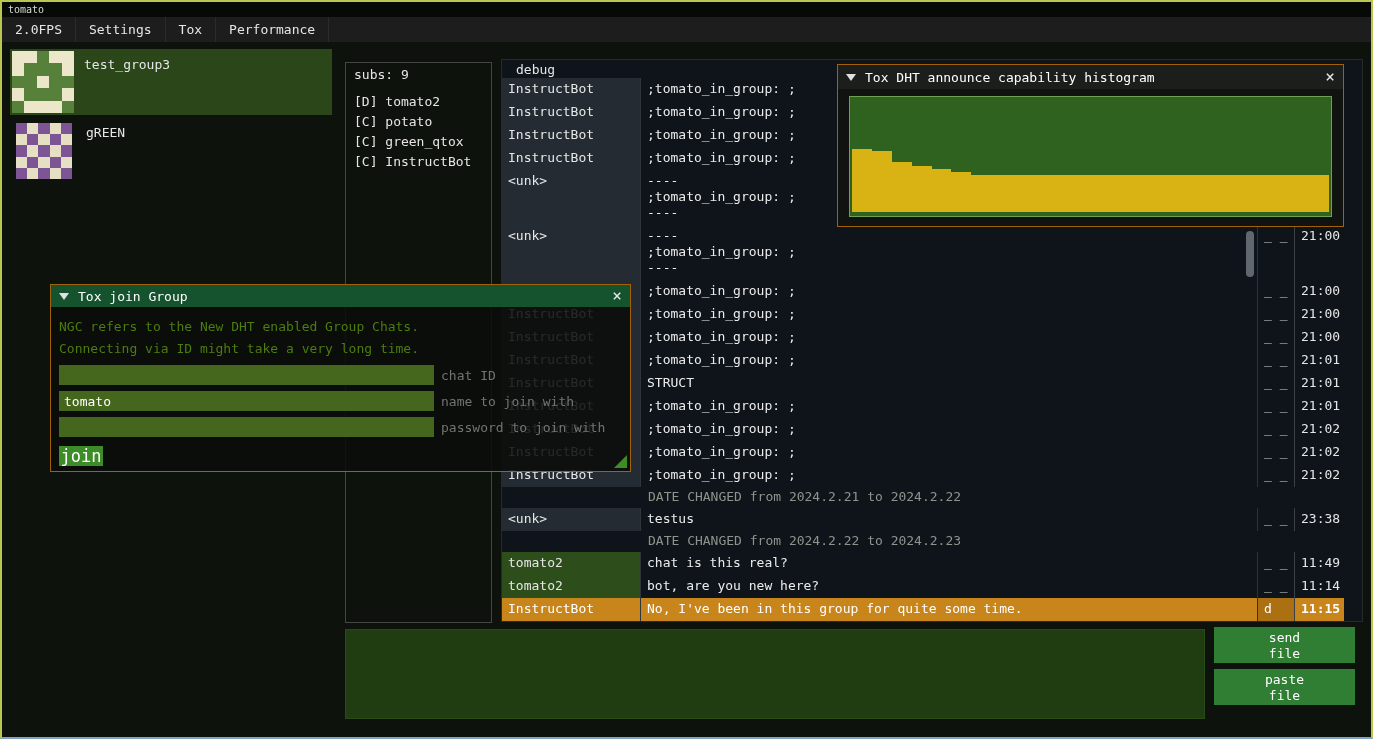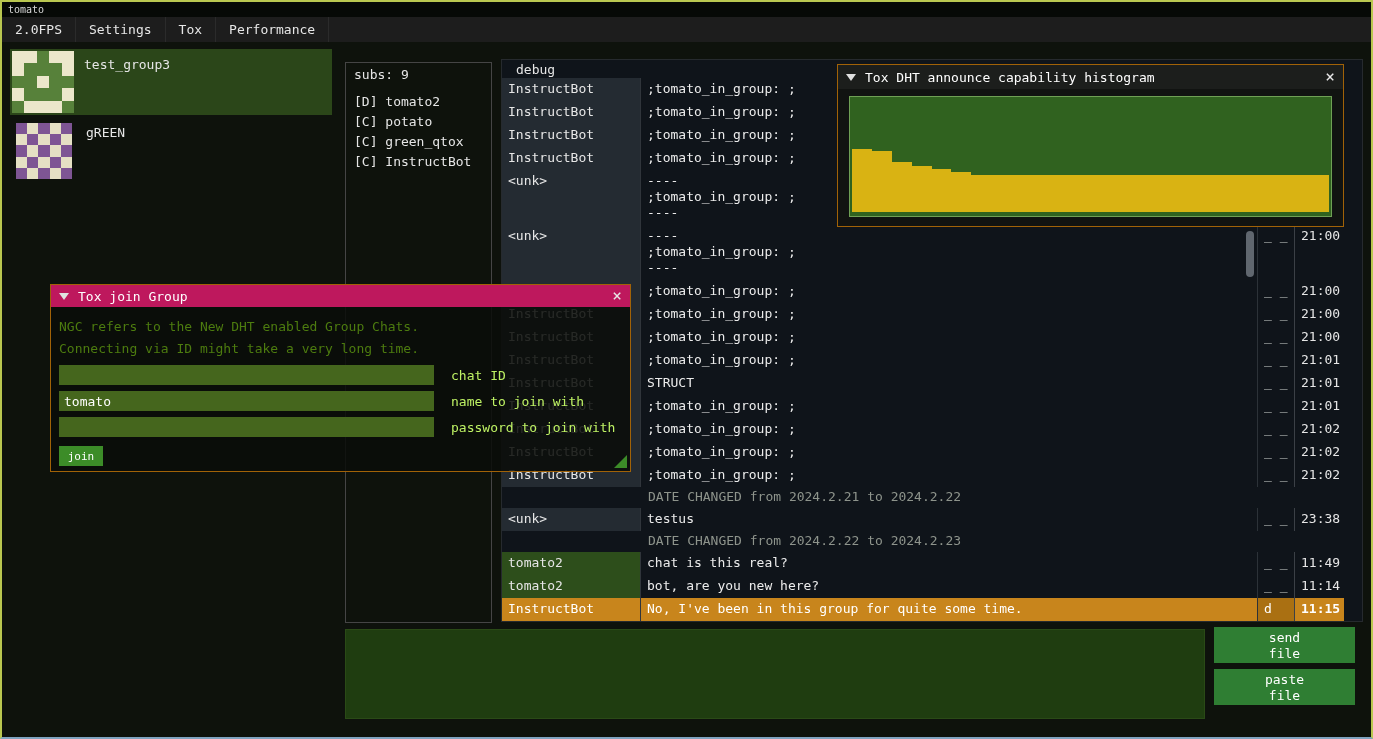--- a/index.html
+++ b/index.html
@@ -42,27 +42,27 @@
   .btn-send { top:625px; } .btn-paste { top:667px; }
   .floatwin { position:absolute; border:1px solid #a16207; }
   .win-title { display:flex; align-items:center; padding:0 8px; color:#fff; }
   .arrow-down { width:0; height:0; border-left:5px solid transparent; border-right:5px solid transparent; border-top:7px solid #e0e0e0; margin-right:9px; }
   .close-x { margin-left:auto; font-size:16px; line-height:1; color:#e8e8e8; }
   .hist-window { left:835px; top:62px; width:507px; height:163px; background:#111311; z-index:5; }
   .hist-title { height:24px; background:#1c1e1c; }
   .hist-plot { position:absolute; left:11px; right:11px; top:31px; bottom:9px; background:#30621f; border:1px solid #6fa055; display:flex; align-items:flex-end; padding:0 2px 4px 2px; }
   .hist-bin { flex:1 1 auto; }
   .join-window { left:48px; top:282px; width:581px; height:188px; background:rgba(10,13,9,0.87); z-index:6; }
-  .join-title { height:22px; background:#be185d; }
+  .join-title { height:22px; background:#14532d; }
   .join-body { padding:8px; }
   .join-info { color:#4d7c0f; line-height:20px; margin-top:2px; }
   .field-row { display:flex; align-items:center; margin-top:6px; }
   .field-input { width:375px; height:20px; background:#45661d; border:none; color:#fff; font-family:inherit; font-size:13px; padding:0 5px; }
-  .field-label { margin-left:17px; color:#bef264; }
-  .join-btn { margin-top:9px; width:44px; height:20px; background:#3c8c28; border:none; color:#fff; font-family:inherit; font-size:11px; padding:0; }
+  .field-label { margin-left:7px; color:#737373; }
+  .join-btn { margin-top:9px; width:44px; height:20px; background:#3c8c28; border:none; color:#fff; font-family:inherit; font-size:17px; padding:0; }
   .resize-grip { position:absolute; right:3px; bottom:3px; width:0; height:0; border-left:13px solid transparent; border-bottom:13px solid #3c8c28; }
 </style>
 </head>
 <body>
 
 <div class="app">
 
   <div class="titlebar">
     <span>tomato</span>
   </div>

